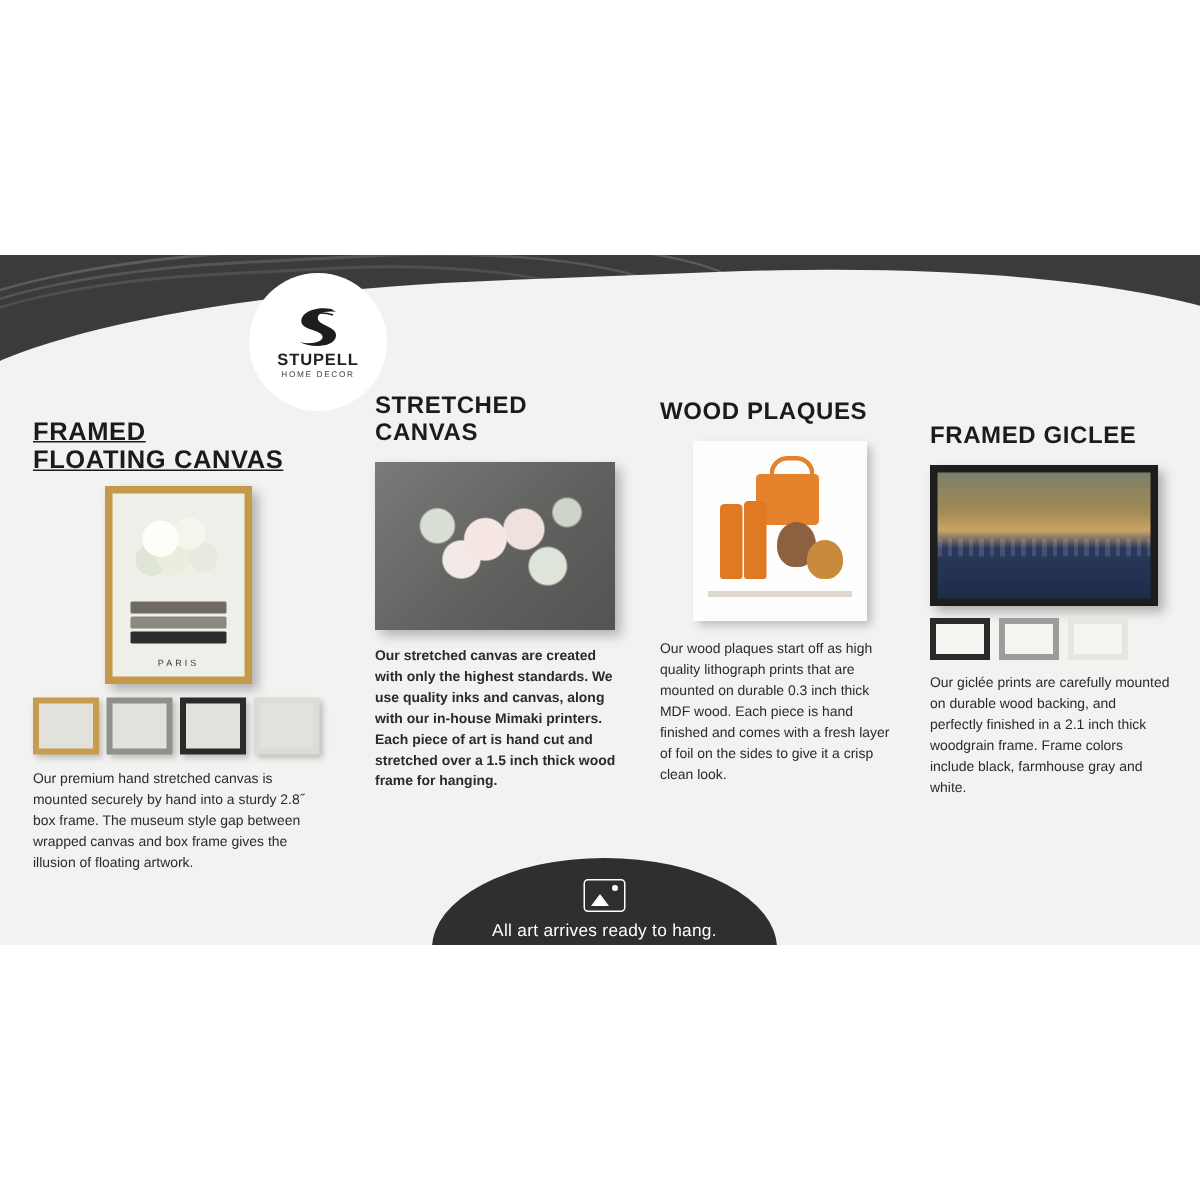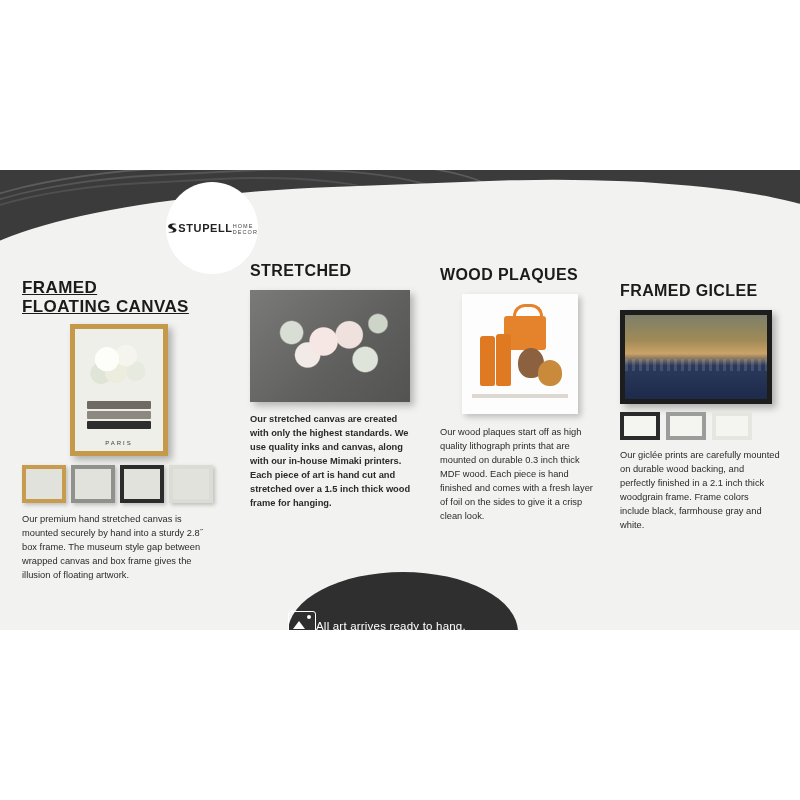--- a/index.html
+++ b/index.html
@@ -62,21 +62,21 @@
   
   .logo-circle {
     position: absolute;
     left: 166px;
     top: 12px;
     width: 92px;
     height: 92px;
     border-radius: 50%;
     background: #ffffff;
     display: flex;
-    flex-direction: row;
+    flex-direction: column;
     align-items: center;
     justify-content: center;
     z-index: 6;
   }
   .logo-mark {
     width: 34px;
     height: 30px;
     margin-bottom: 1px;
   }
   .logo-name {
@@ -313,21 +313,21 @@
   .ribbon {
     position: absolute;
     left: 288px;
     bottom: -28px;
     width: 230px;
     height: 86px;
     background: #2f2f2f;
     border-radius: 50% 50% 0 0 / 70% 70% 0 0;
     z-index: 5;
     display: flex;
-    flex-direction: row;
+    flex-direction: column;
     align-items: center;
     padding-top: 14px;
     box-sizing: border-box;
   }
   .ribbon .pic-icon {
     width: 26px;
     height: 20px;
     border: 1.6px solid #ffffff;
     border-radius: 3px;
     position: relative;
@@ -410,20 +410,21 @@
         <div class="swatch sw-white">
             <div class="core"></div>
           </div>
       </div>
       <div class="col-body">Our premium hand stretched canvas is mounted securely by hand into a sturdy 2.8˝ box frame. The museum style gap between wrapped canvas and box frame gives the illusion of floating artwork.</div>
     </div>
 
     <div class="col" id="col2">
       <div class="col-title">
         <div>STRETCHED</div>
+        <div>CANVAS</div>
       </div>
       <div class="canvas-wrap">
         <div class="flora"></div>
       </div>
       <div class="col-body">Our stretched canvas are created with only the highest standards. We use quality inks and canvas, along with our in-house Mimaki printers. Each piece of art is hand cut and stretched over a 1.5 inch thick wood frame for hanging.</div>
     </div>
 
     <div class="col" id="col3">
       <div class="col-title">
         <div>WOOD PLAQUES</div>

